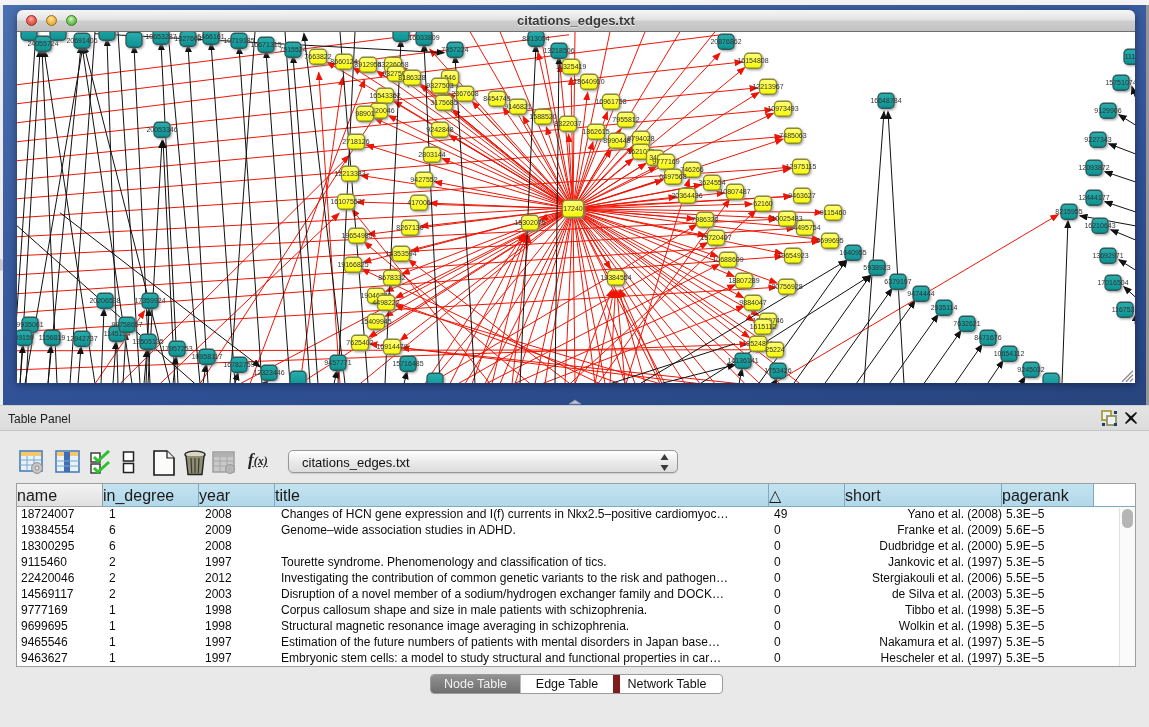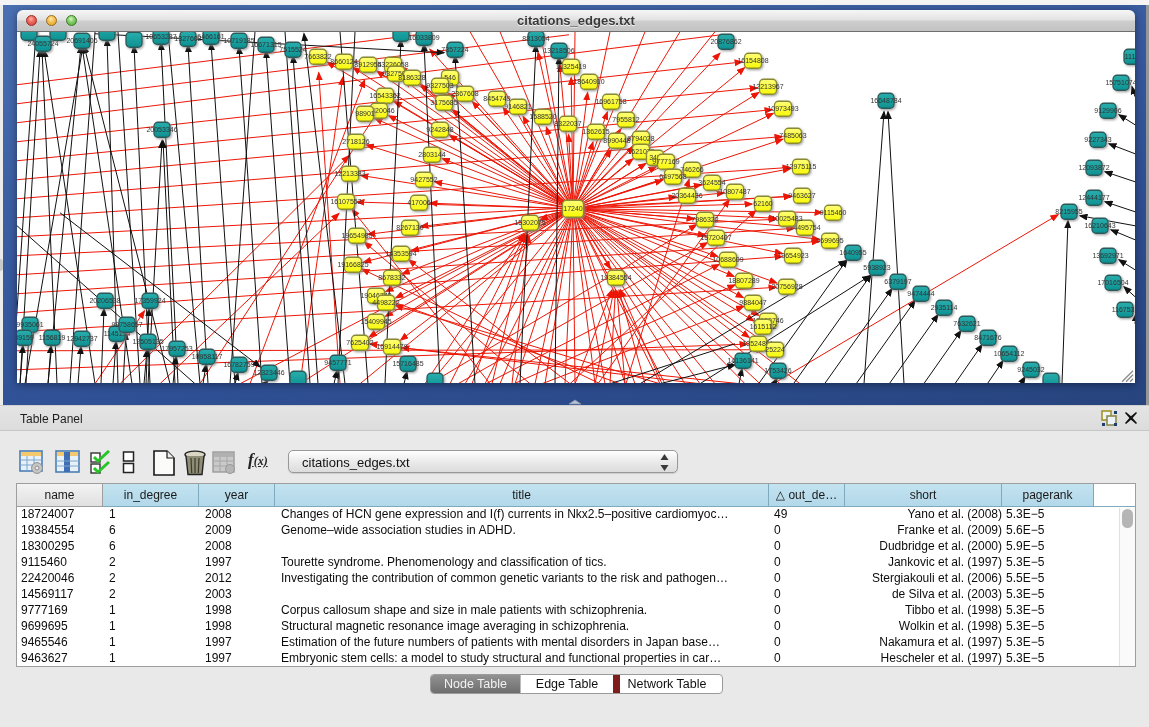--- a/index.html
+++ b/index.html
@@ -18,32 +18,32 @@
 #titlebar .t { position:absolute; left:0; right:0; top:3px; text-align:center;
   font-size:13px; font-weight:bold; color:#3a3a3a; text-shadow:0 1px 0 #f5f5f5; }
 .light { position:absolute; top:5px; width:11px; height:11px; border-radius:50%; }
 #lr { left:9px; background:radial-gradient(circle at 4px 3px,#ffb3a9,#ee6a5e 40%,#c93c32 100%); border:0.5px solid #9c2b24;}
 #ly { left:29px; background:radial-gradient(circle at 4px 3px,#ffe9b0,#f5c252 40%,#d89c28 100%); border:0.5px solid #9a6c1b;}
 #lg { left:49px; background:radial-gradient(circle at 4px 3px,#d6f5c2,#84d06a 40%,#4aa436 100%); border:0.5px solid #3d7a24;}
 
 #panel { position:absolute; left:0; top:405px; width:1149px; height:322px; background:#e9e9e9; }
 #phead { position:absolute; left:0; top:0; width:1149px; height:26px;
   background:linear-gradient(#e4e4e4,#dcdcdc); border-top:1px solid #cfcfcf; border-bottom:1px solid #c6c6c6; }
-#phead .t { position:absolute; left:8px; top:6px; font-size:12px; color:#1d1d1d;margin-left:12px; }
+#phead .t { position:absolute; left:8px; top:6px; font-size:12px; color:#1d1d1d; }
 #fx { position:absolute; left:248px; top:45px; font-size:17px; font-style:italic; color:#222;
   font-family:"Liberation Serif", serif; font-weight:bold;text-decoration:underline; }
 #combo { position:absolute; left:288px; top:45px; width:390px; height:23px; border:1px solid #989898;
   border-radius:5px; background:linear-gradient(#ffffff,#ebebeb 50%,#dcdcdc);
   box-shadow:0 1px 1px rgba(0,0,0,.12); }
 #combo .t { position:absolute; left:13px; top:4px; font-size:13px; color:#111; }
 
 #tbl { position:absolute; left:16px; top:78px; width:1120px; height:184px; background:#fff;
   border:1px solid #9e9e9e; }
 #thead { position:absolute; left:0; top:0; width:1118px; height:23px; }
-#thead .h { position:absolute; top:0; height:23px; font-size:12px; color:#1a1a1a; text-align:center;
+#thead .h { position:absolute; top:0; height:23px; font-size:16px; color:#1a1a1a; text-align:left;
   line-height:23px; background:linear-gradient(#c3e3f0,#b2d8e9); border-right:1px solid #7fa9bc;
   border-bottom:1px solid #7fa9bc; overflow:hidden; }
 #thead .hn { background:linear-gradient(#f3f3f3,#e0e0e0); border-right:1px solid #9e9e9e;
   border-bottom:1px solid #9e9e9e; }
 #tbody { position:absolute; left:0; top:23px; width:998px; }
 .tr { position:relative; height:16px; font-size:12px; color:#0c0c0c; white-space:nowrap; }
 .tr div { position:absolute; top:0; height:16px; line-height:15px; overflow:hidden; }
 .c0 { left:4px;  width:84px; }
 .c1 { left:92px; width:94px; }
 .c2 { left:188px; width:74px; }
@@ -738,20 +738,21 @@
             <div class="c2">2012</div>
             <div class="c3">Investigating the contribution of common genetic variants to the risk and pathogen…</div>
             <div class="c4">0</div>
             <div class="c5">Stergiakouli et al. (2006)</div>
             <div class="c6">5.5E−5</div>
           </div>
 <div class="tr">
             <div class="c0">14569117</div>
             <div class="c1">2</div>
             <div class="c2">2003</div>
+            <div class="c3">Disruption of a novel member of a sodium/hydrogen exchanger family and DOCK…</div>
             <div class="c4">0</div>
             <div class="c5">de Silva et al. (2003)</div>
             <div class="c6">5.3E−5</div>
           </div>
 <div class="tr">
             <div class="c0">9777169</div>
             <div class="c1">1</div>
             <div class="c2">1998</div>
             <div class="c3">Corpus callosum shape and size in male patients with schizophrenia.</div>
             <div class="c4">0</div>

